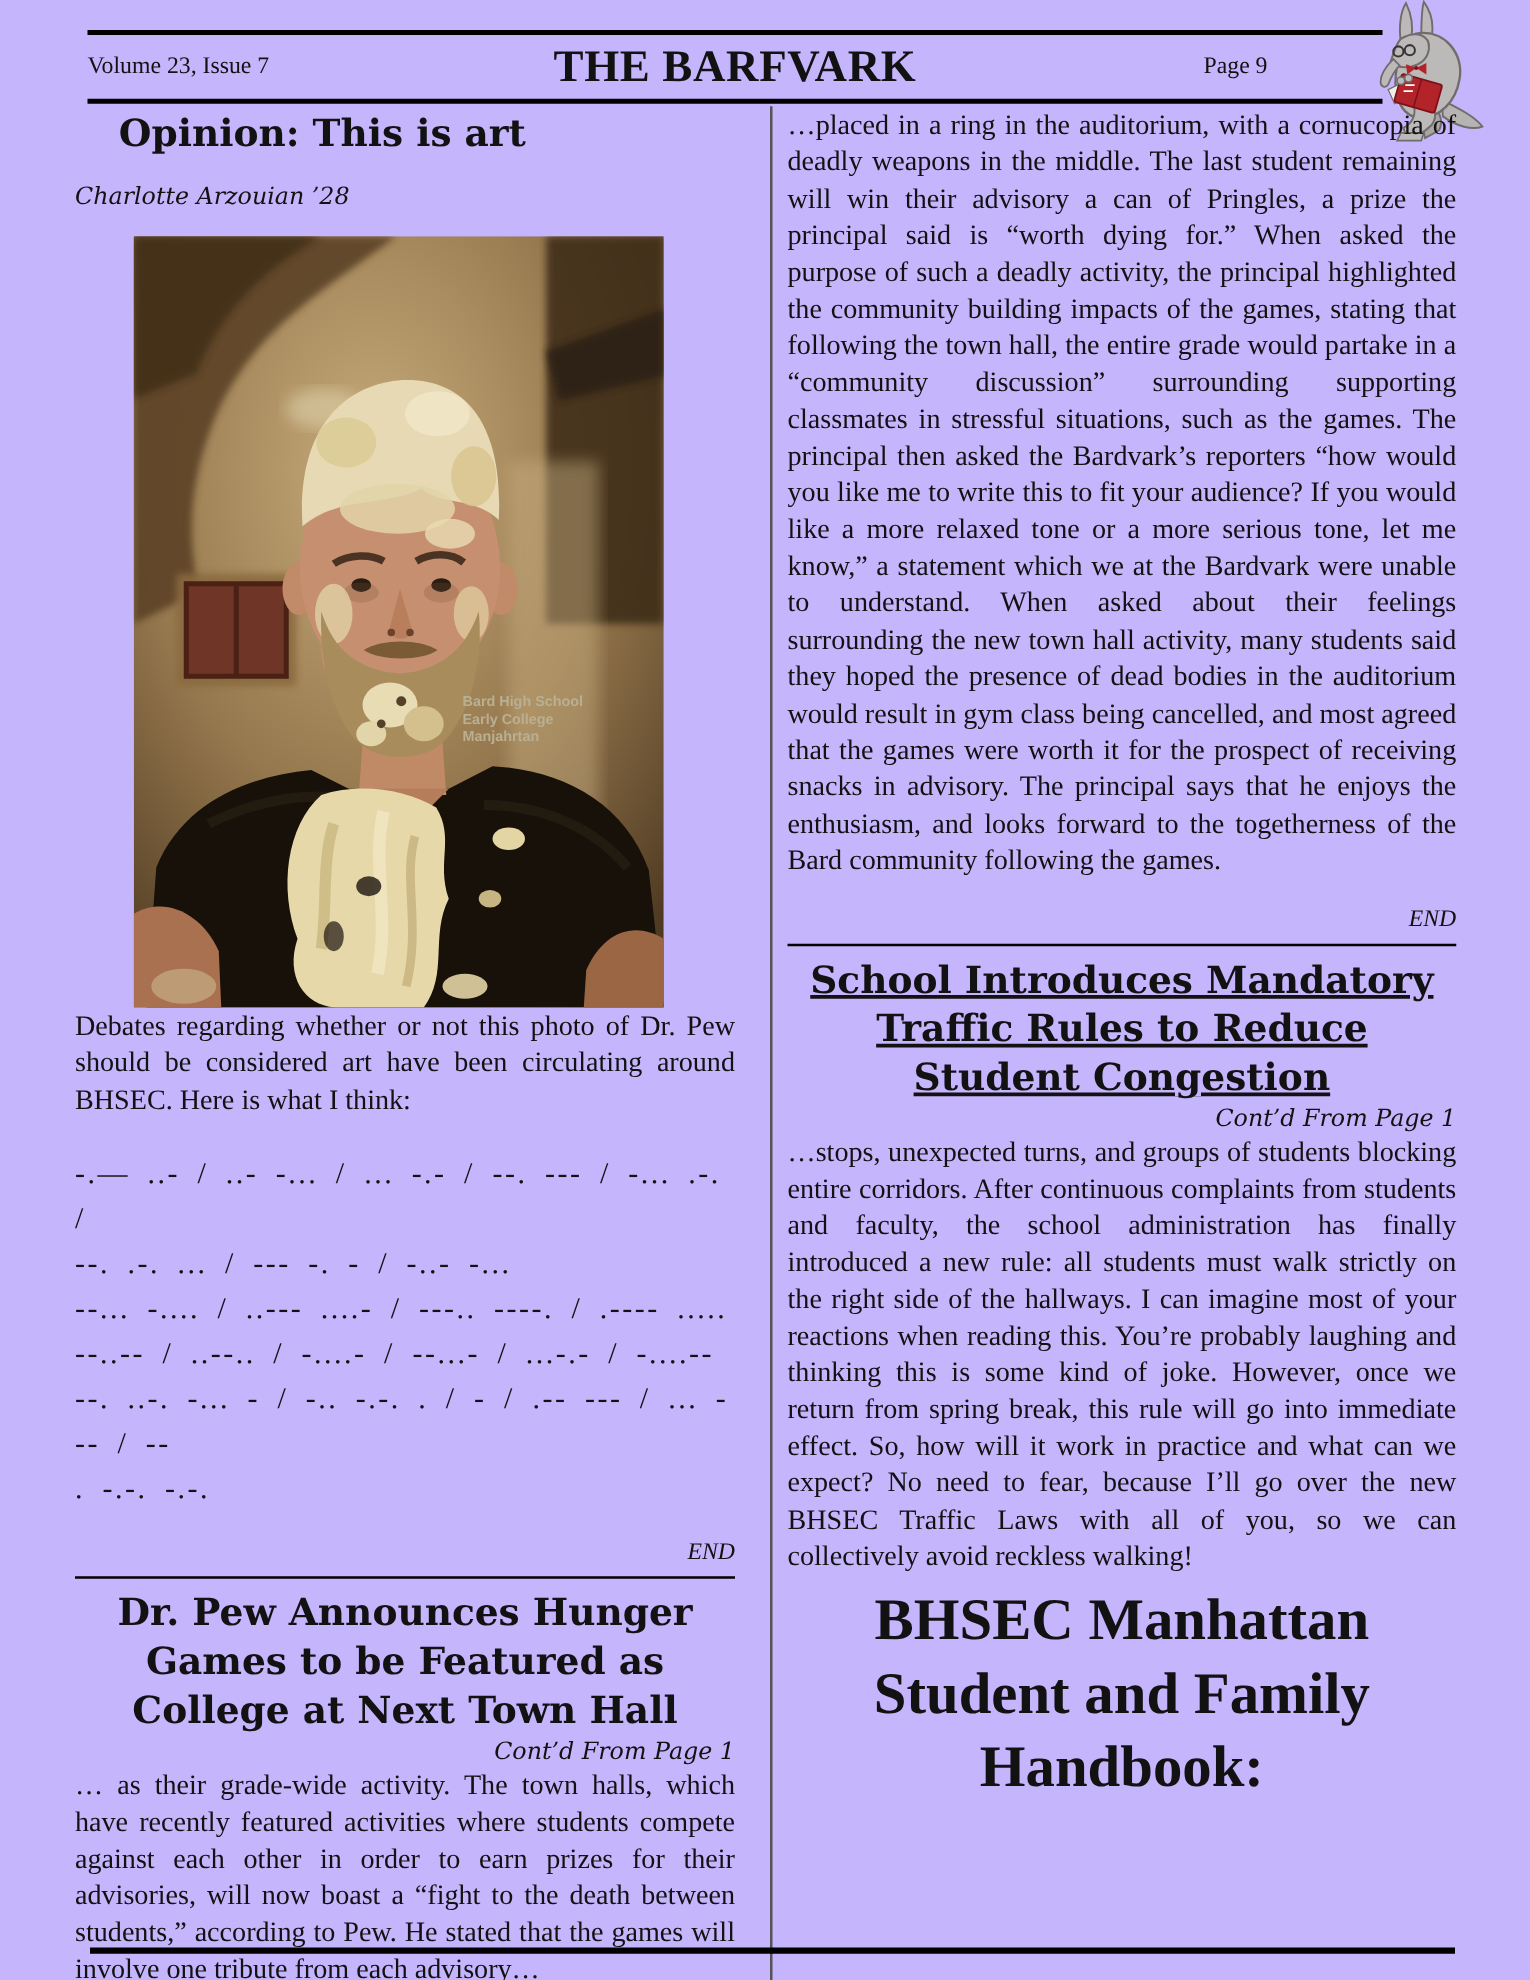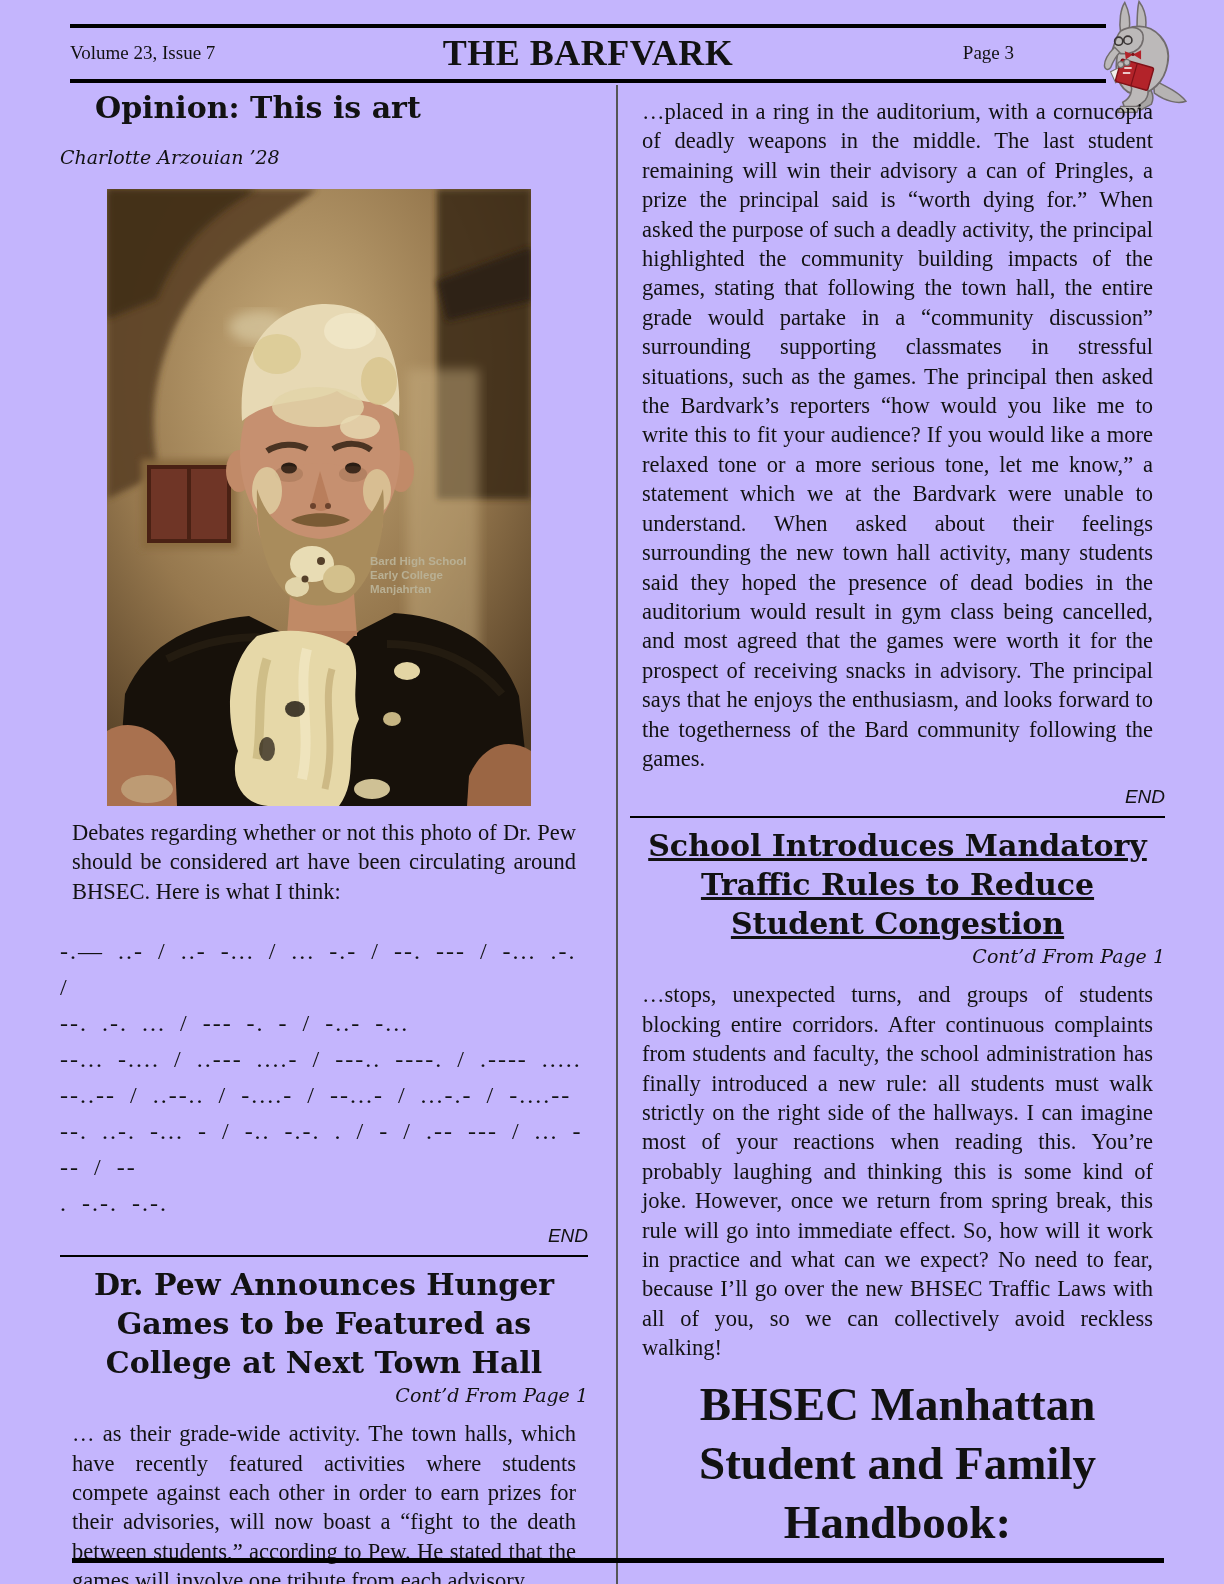--- a/index.html
+++ b/index.html
@@ -17,47 +17,47 @@
   .col-divider{position:absolute;left:616px;top:85px;width:2px;height:1499px;background:#555;}
   .bottom-rule{position:absolute;left:72px;top:1558px;width:1092px;height:5px;background:#000;}
   .columns{position:absolute;top:85px;left:0;width:1224px;}
   .col{position:absolute;top:0;}
   .col-left{left:60px;width:528px;}
   .col-right{left:630px;width:535px;}
   .headline-display{font-family:"DejaVu Serif",serif;font-weight:bold;margin:0;}
   h2.opinion{font-size:30px;line-height:36px;margin-top:5px;margin-left:35px;}
   .byline{font-family:"DejaVu Serif",serif;font-style:italic;font-size:19px;line-height:24px;margin-top:19px;}
   figure.photo{margin:20px 0 0 47px;width:424px;height:617px;}
-  p.body{font-size:22.5px;line-height:29.4px;text-align:justify;margin:12px;}
+  p.body{font-size:22.5px;line-height:29.4px;text-align:justify;margin:0;}
   .intro{margin-top:23px;}
   .morse{margin-top:27px;font-size:24px;line-height:36px;letter-spacing:2px;word-spacing:6px;
          font-family:"Liberation Serif",serif;}
-  .endmark{font-family:Liberation Sans, sans-serif;font-style:italic;font-size:19px;line-height:24px;
-           text-align:right;margin-top:3px;}
+  .endmark{font-family:Liberation Serif, serif;font-style:italic;font-size:19px;line-height:24px;
+           text-align:right;margin-top:21px;}
   .sec-rule{border:none;border-top:2px solid #000;margin:7px 0 0 0;}
   h3.sub{font-size:30px;line-height:39px;text-align:center;margin:8px auto 0 auto;}
   h3.w-left{max-width:512px;}
   h3.w-right{max-width:522px;text-decoration:underline;}
   .contd{font-family:"DejaVu Serif",serif;font-style:italic;font-size:19px;line-height:24px;
          text-align:right;margin-top:1px;font-weight:500;}
   .after-head{margin-top:20px;}
   .first-right{margin-top:13px;}
   h2.handbook{font-family:"Liberation Serif",serif;font-size:47px;line-height:59px;
               text-align:center;margin:8px auto 0 auto;max-width:462px;font-weight:bold;}
 </style>
 </head>
 <body>
 
 <div class="page">
 
   <div class="rule rule-top"></div>
   <div class="masthead">
     <span class="volume">Volume 23, Issue 7</span>
     <span class="np-title">THE BARFVARK</span>
-    <span class="pageno">Page 3</span>
+    <span class="pageno">Page 9</span>
   </div>
   <div class="rule rule-mid"></div>
 
   <svg class="mascot" viewBox="0 0 110 115" aria-hidden="true">
     <path d="M72,78 C86,85 98,91 104,99 C96,102 84,99 73,91 Z" fill="#b6b3b3" stroke="#716c6c" stroke-width="1.5"></path>
     <path d="M60,80 C70,84 74,94 70,102 L59,108 C57,100 56,90 56,84 Z" fill="#a8a5a5" stroke="#716c6c" stroke-width="1.5"></path>
     <path d="M44,2 C48,10 50,20 48,31 L40,33 C38,20 40,8 44,2 Z" fill="#bcb9b9" stroke="#716c6c" stroke-width="1.5"></path>
     <path d="M58,1 C64,9 66,19 64,30 L56,30 C56,18 56,8 58,1 Z" fill="#bcb9b9" stroke="#716c6c" stroke-width="1.5"></path>
     <path d="M52,26 C74,22 90,42 86,62 C83,80 70,92 56,92 C42,92 34,78 36,58 C38,42 42,30 52,26 Z" fill="#bcb9b9" stroke="#716c6c" stroke-width="1.8"></path>
     <path d="M56,78 C66,80 70,90 64,98 C58,104 50,108 44,106 L42,100 C50,96 52,88 50,82 Z" fill="#bcb9b9" stroke="#716c6c" stroke-width="1.5"></path>

